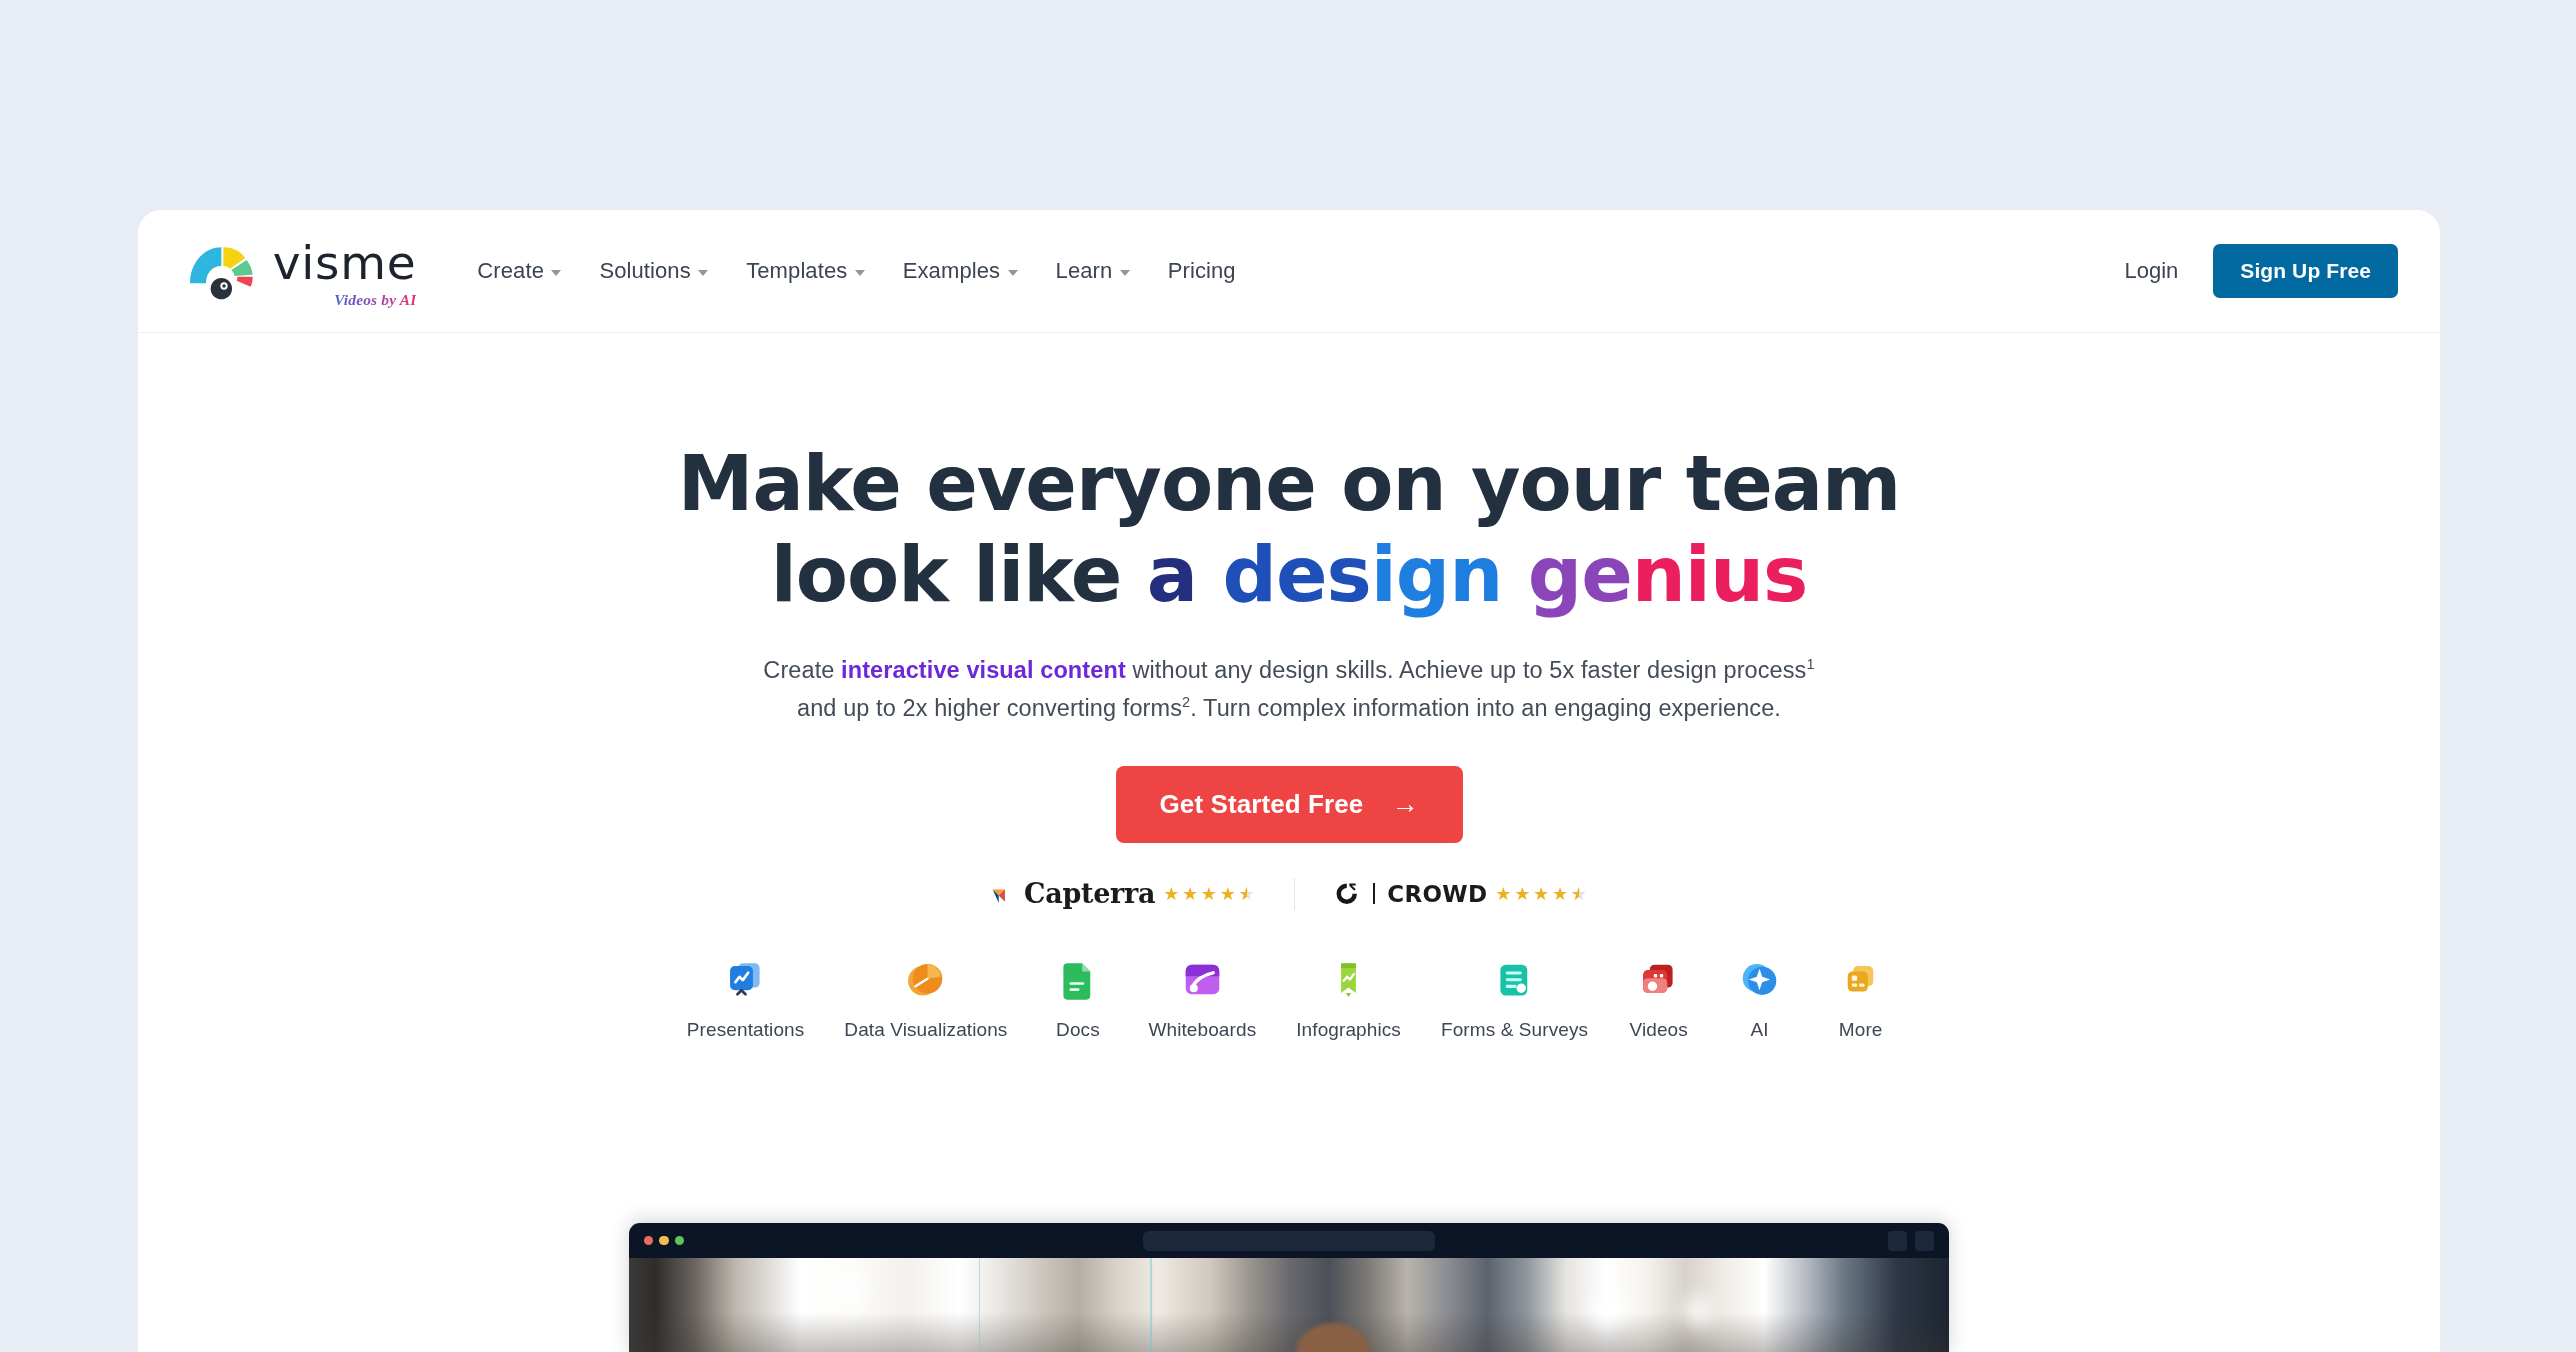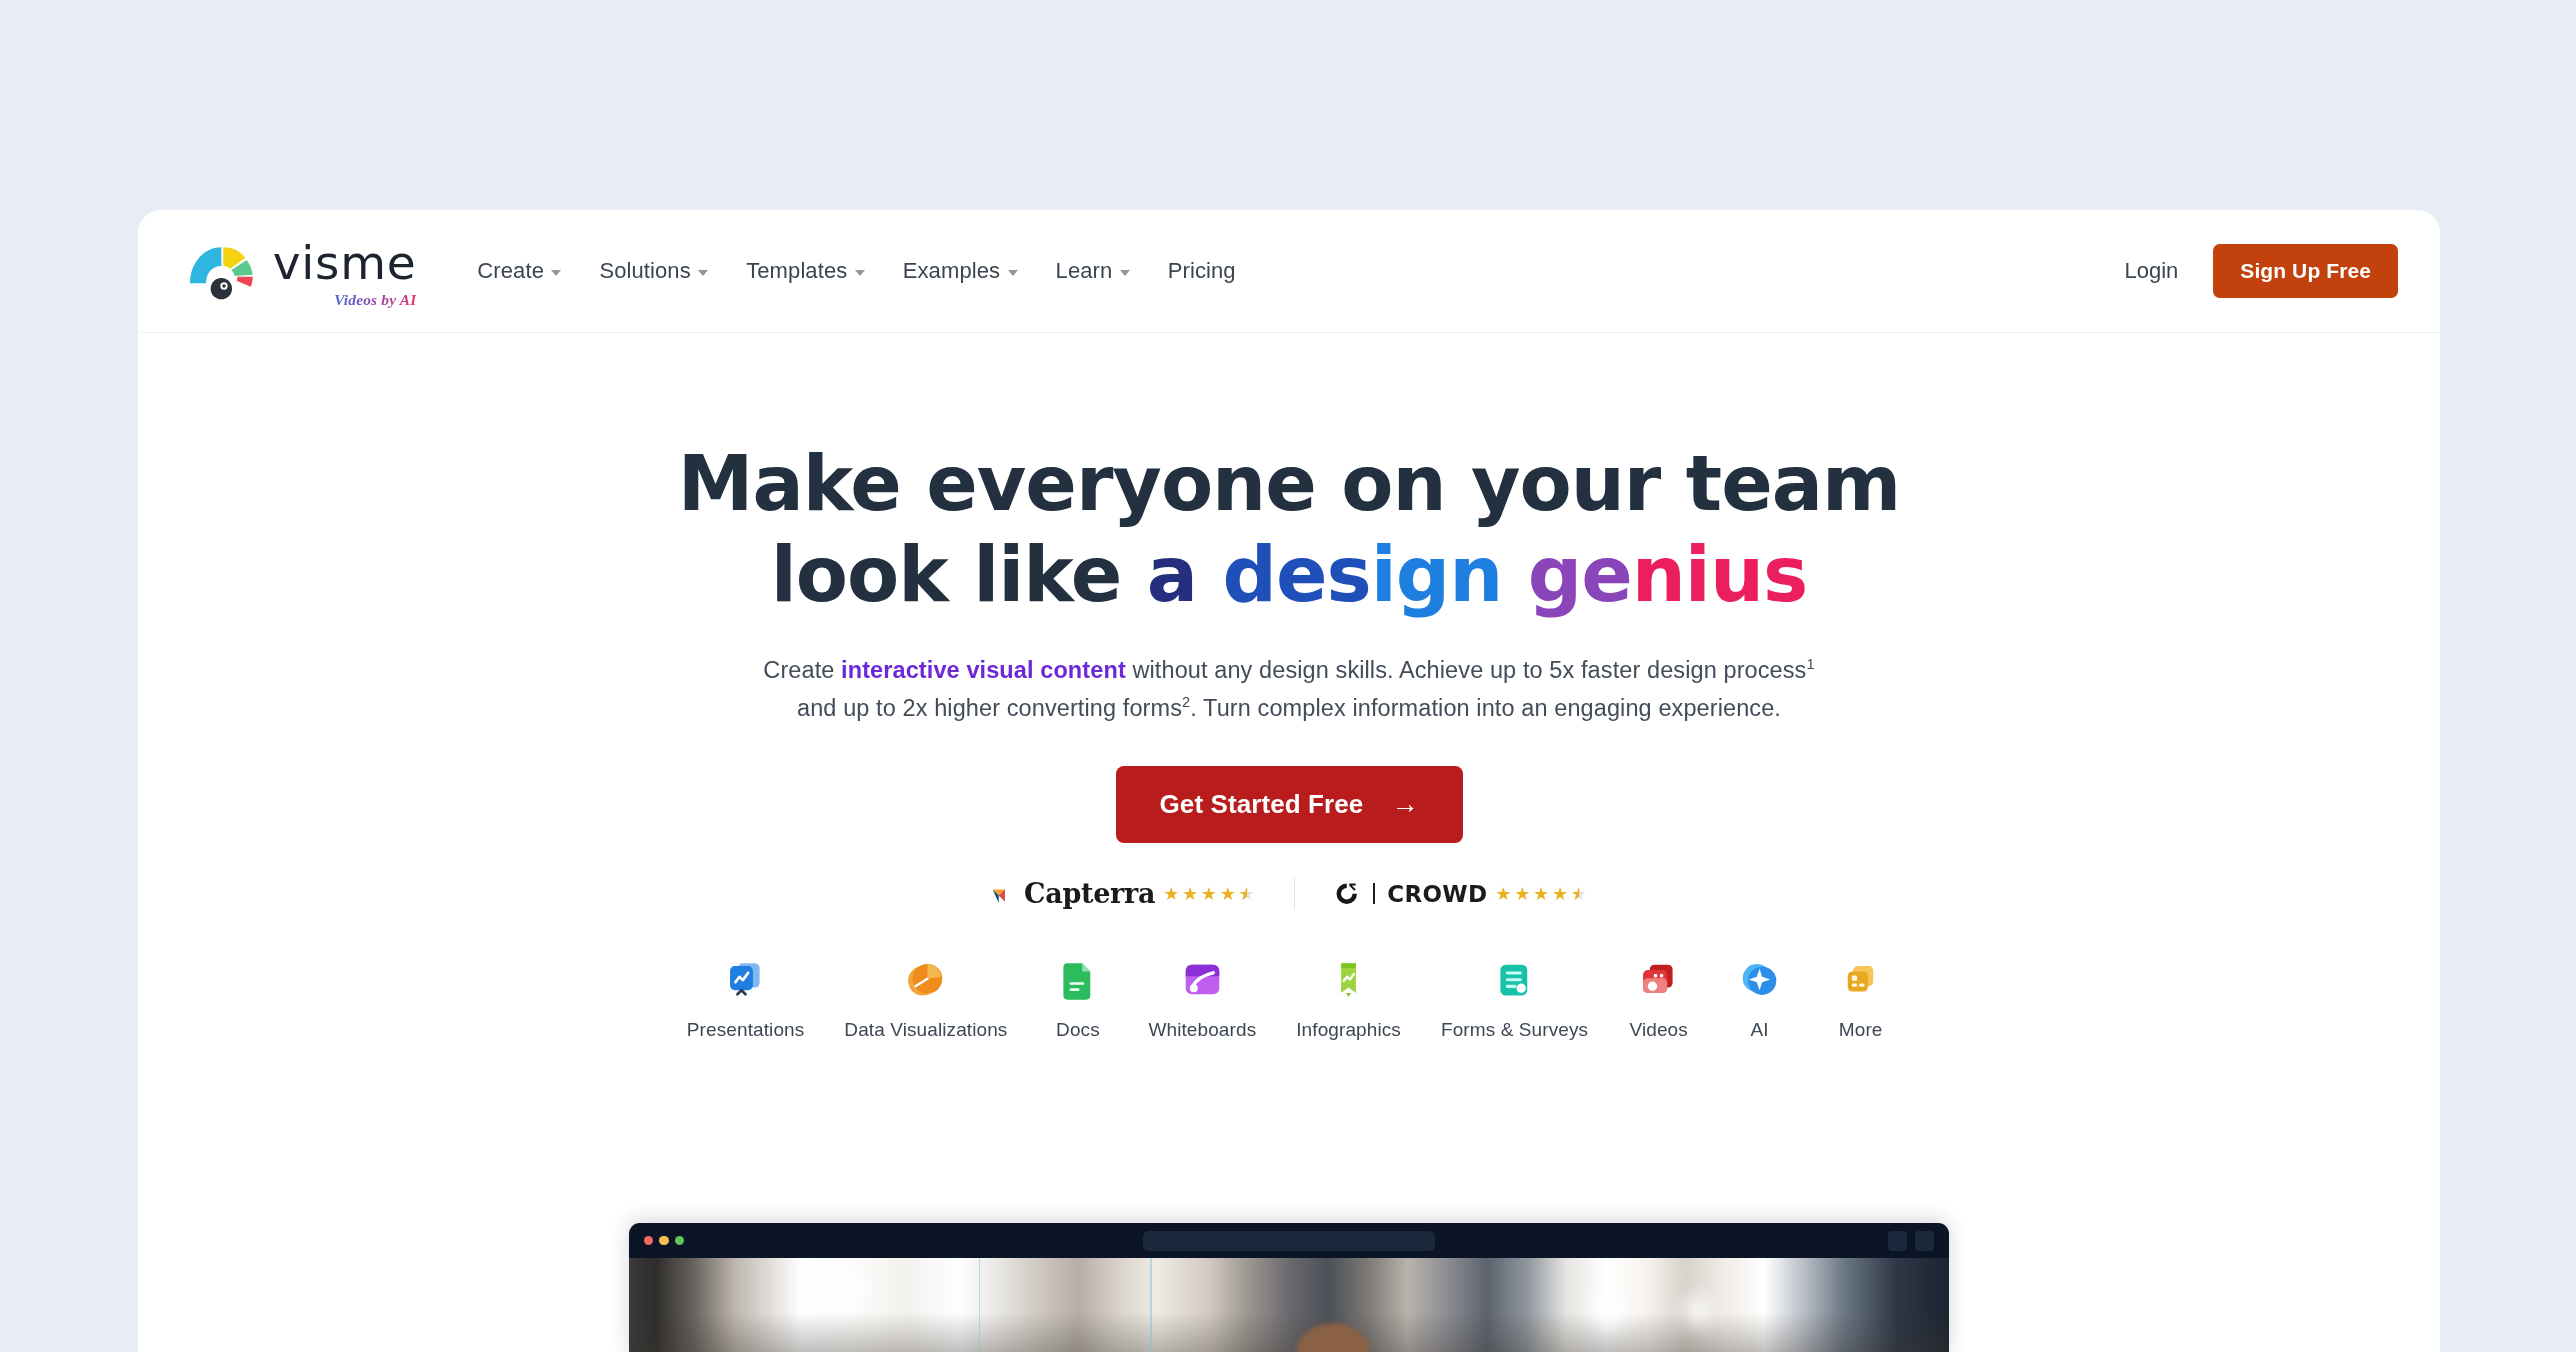--- a/index.html
+++ b/index.html
@@ -54,21 +54,21 @@
     font-size:22px; color:#3b4450; padding:0 19px;
     cursor:pointer; white-space:nowrap; letter-spacing:0.1px;
   }
   .chev{ display:inline-block; width:0;height:0;
     border-left:5.4px solid transparent;border-right:5.4px solid transparent;
     border-top:6px solid #8e96a3; position:relative; top:2px;}
 
   .header-right{ margin-left:auto; display:flex; align-items:center; gap:35px; }
   .login-link{ font-size:22px; color:#3b4450; cursor:pointer; }
   .signup-btn{
-    background:#c2410c; color:#fff; font-size:21px; font-weight:700;
+    background:#0369a1; color:#fff; font-size:21px; font-weight:700;
     padding:15.4px 27px; border-radius:6.7px; border:none; cursor:pointer;
     letter-spacing:0.1px;
   }
 
   
   .hero{ text-align:center; padding-top:105px; }
   h1.hero-title{
     font-family:"DejaVu Sans", sans-serif;
     font-size:76px; font-weight:700; line-height:1.20;
     color:#22303f; letter-spacing:-1px;
@@ -84,21 +84,21 @@
     margin-top:31px;
     font-size:23.5px; line-height:1.62; color:#434c58;
     letter-spacing:0.1px;
   }
   .hero-sub b{ font-weight:700; color:#6d28d9; }
   .hero-sub sup{ font-size:.62em; }
 
   .cta-wrap{ margin-top:38px; }
   .cta-btn{
     display:inline-flex; align-items:center; justify-content:center; gap:28px;
-    background:#b91c1c; color:#fff; border:none; cursor:pointer;
+    background:#ef4444; color:#fff; border:none; cursor:pointer;
     font-size:26px; font-weight:700; letter-spacing:0.1px;
     padding:23px 44px; border-radius:8px;
   }
   .cta-arrow{ font-size:27px; line-height:1; font-weight:400; }
 
   
   .badges{
     margin-top:35px; display:flex; justify-content:center; align-items:stretch; gap:0;
   }
   .badge{ padding:0 39px; display:flex; flex-direction:row; align-items:center; gap:8px; cursor:pointer;}

